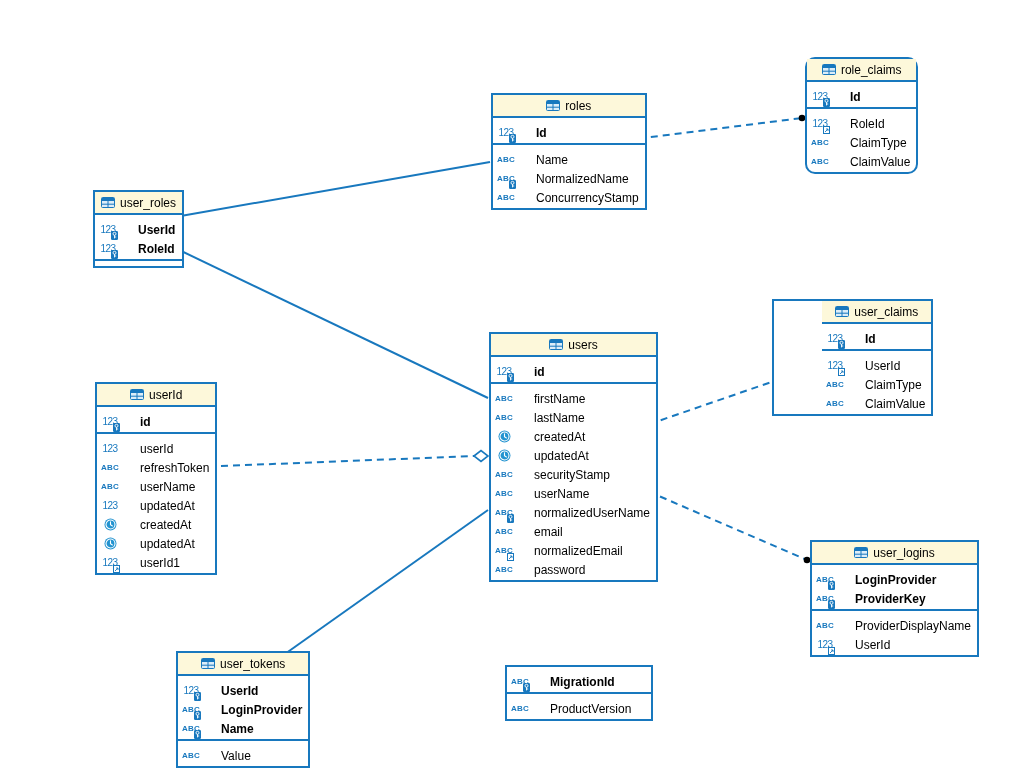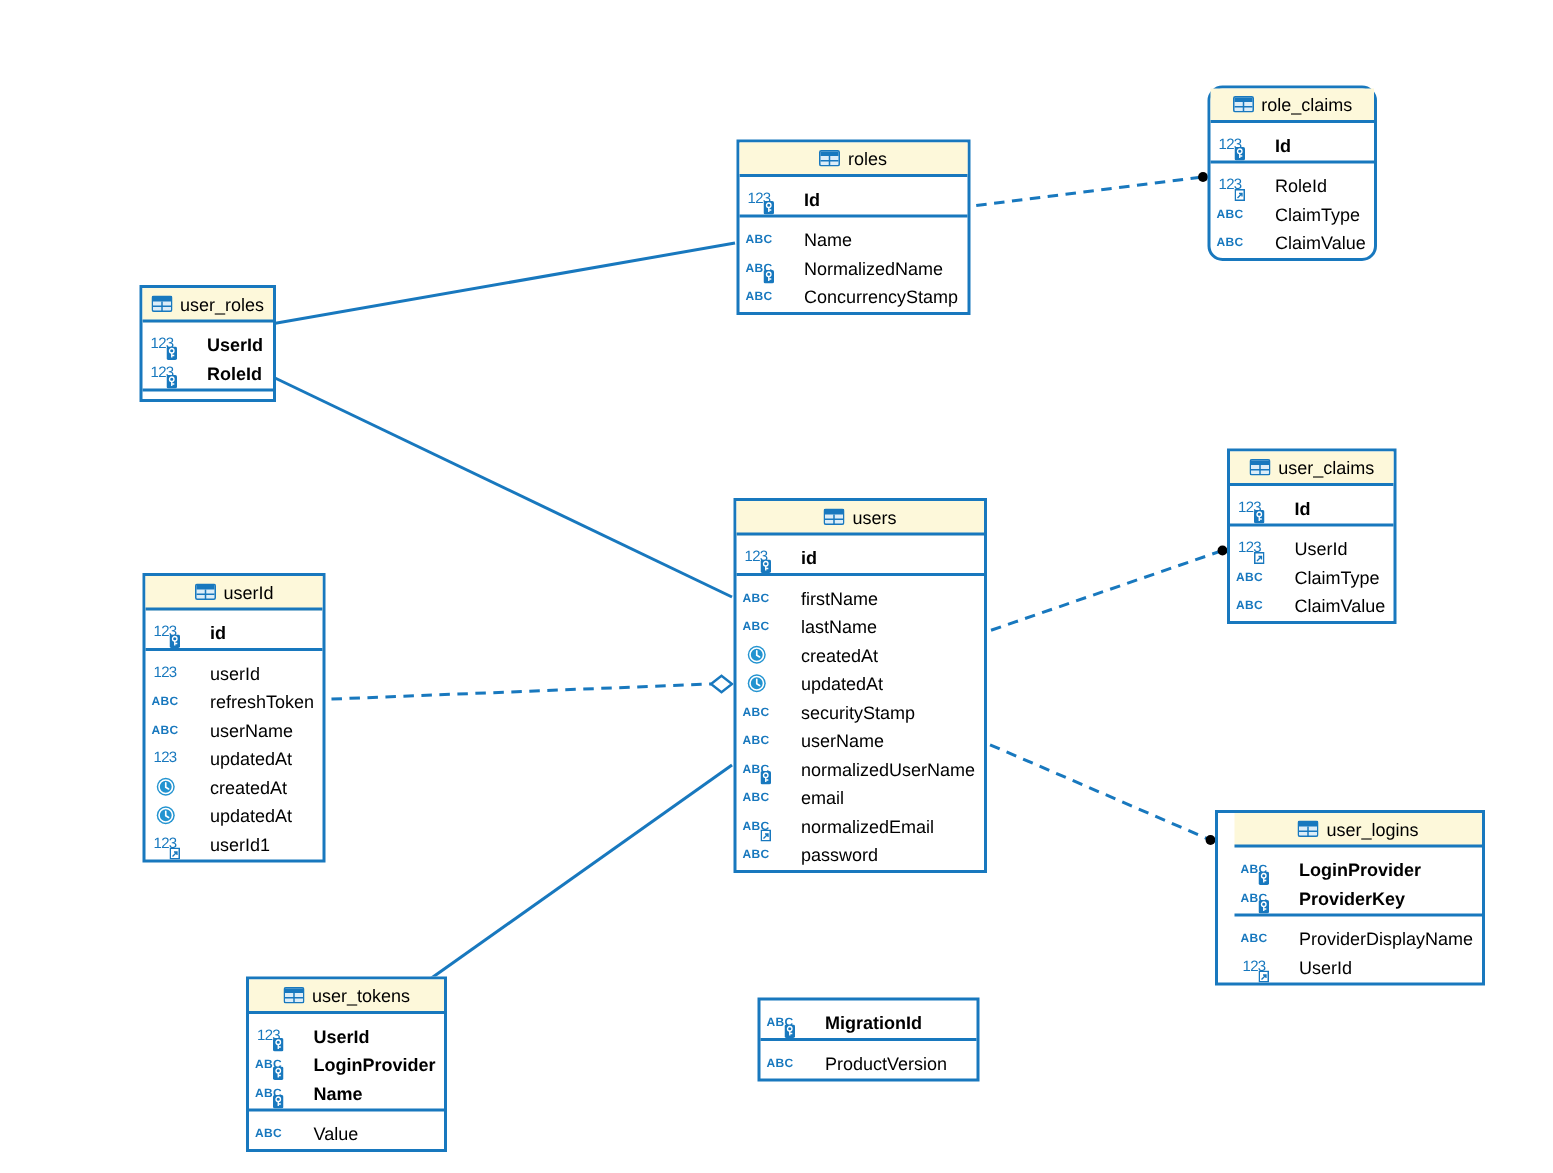--- a/index.html
+++ b/index.html
@@ -409,21 +409,21 @@
             <span class="ti num">123</span>
             <span class="badge"><svg width="7" height="8" viewBox="0 0 7 8">
                 <rect x="0.5" y="0.5" width="6" height="7" fill="#ffffff" stroke="#1878be"></rect>
                 <path d="M2 6 L5 3 M3 3 L5 3 L5 5" stroke="#1878be" stroke-width="0.9" fill="none"></path>
               </svg></span>
           </span>
           <span class="clabel">userId1</span>
         </div>
       </div>
     </div>
-    <div class="etable" style="left: 818px; top: 299px; min-width: 94px;">
+    <div class="etable" style="left: 772px; top: 299px; min-width: 94px; padding-left: 48px;">
       <div class="ehead">
         <span class="tbl-icon"><svg width="14" height="11" viewBox="0 0 14 11">
             <rect x="0.5" y="0.5" width="13" height="10" rx="1" fill="#dcedf8" stroke="#1878be"></rect>
             <rect x="1" y="1" width="12" height="3" fill="#1878be"></rect>
             <line x1="7" y1="4" x2="7" y2="10.5" stroke="#1878be" stroke-width="1"></line>
             <line x1="1" y1="7.2" x2="13" y2="7.2" stroke="#1878be" stroke-width="1"></line>
           </svg></span>
         <span class="tname">user_claims</span>
       </div>
       <div class="esec">
@@ -458,21 +458,21 @@
           <span class="clabel">ClaimType</span>
         </div>
         <div class="erow">
           <span class="icon-wrap">
             <span class="ti str">ABC</span>
           </span>
           <span class="clabel">ClaimValue</span>
         </div>
       </div>
     </div>
-    <div class="etable" style="left: 810px; top: 540px; min-width: 148px; padding-left: 11px;">
+    <div class="etable" style="left: 810px; top: 540px; min-width: 148px;">
       <div class="ehead">
         <span class="tbl-icon"><svg width="14" height="11" viewBox="0 0 14 11">
             <rect x="0.5" y="0.5" width="13" height="10" rx="1" fill="#dcedf8" stroke="#1878be"></rect>
             <rect x="1" y="1" width="12" height="3" fill="#1878be"></rect>
             <line x1="7" y1="4" x2="7" y2="10.5" stroke="#1878be" stroke-width="1"></line>
             <line x1="1" y1="7.2" x2="13" y2="7.2" stroke="#1878be" stroke-width="1"></line>
           </svg></span>
         <span class="tname">user_logins</span>
       </div>
       <div class="esec">
@@ -513,21 +513,21 @@
             <span class="ti num">123</span>
             <span class="badge"><svg width="7" height="8" viewBox="0 0 7 8">
                 <rect x="0.5" y="0.5" width="6" height="7" fill="#ffffff" stroke="#1878be"></rect>
                 <path d="M2 6 L5 3 M3 3 L5 3 L5 5" stroke="#1878be" stroke-width="0.9" fill="none"></path>
               </svg></span>
           </span>
           <span class="clabel">UserId</span>
         </div>
       </div>
     </div>
-    <div class="etable" style="left: 164px; top: 651px; min-width: 112px;">
+    <div class="etable" style="left: 176px; top: 651px; min-width: 112px;">
       <div class="ehead">
         <span class="tbl-icon"><svg width="14" height="11" viewBox="0 0 14 11">
             <rect x="0.5" y="0.5" width="13" height="10" rx="1" fill="#dcedf8" stroke="#1878be"></rect>
             <rect x="1" y="1" width="12" height="3" fill="#1878be"></rect>
             <line x1="7" y1="4" x2="7" y2="10.5" stroke="#1878be" stroke-width="1"></line>
             <line x1="1" y1="7.2" x2="13" y2="7.2" stroke="#1878be" stroke-width="1"></line>
           </svg></span>
         <span class="tname">user_tokens</span>
       </div>
       <div class="esec">

